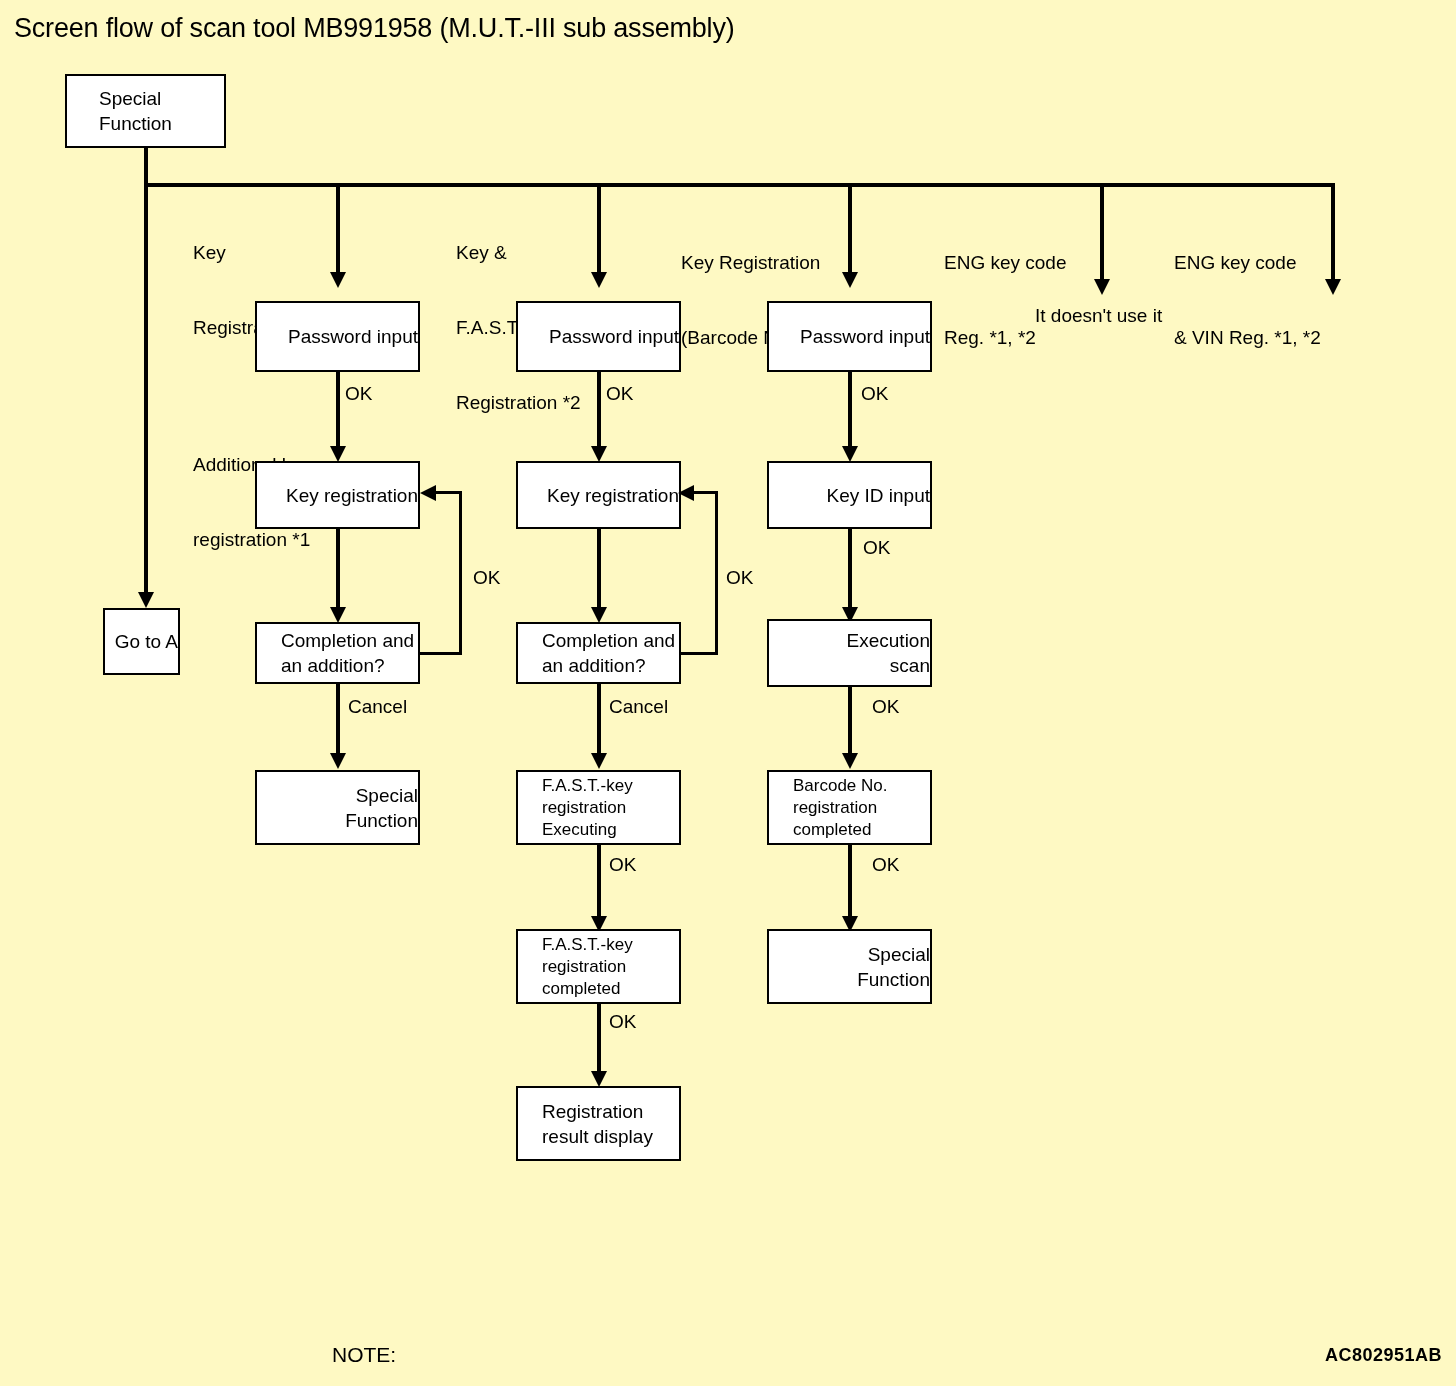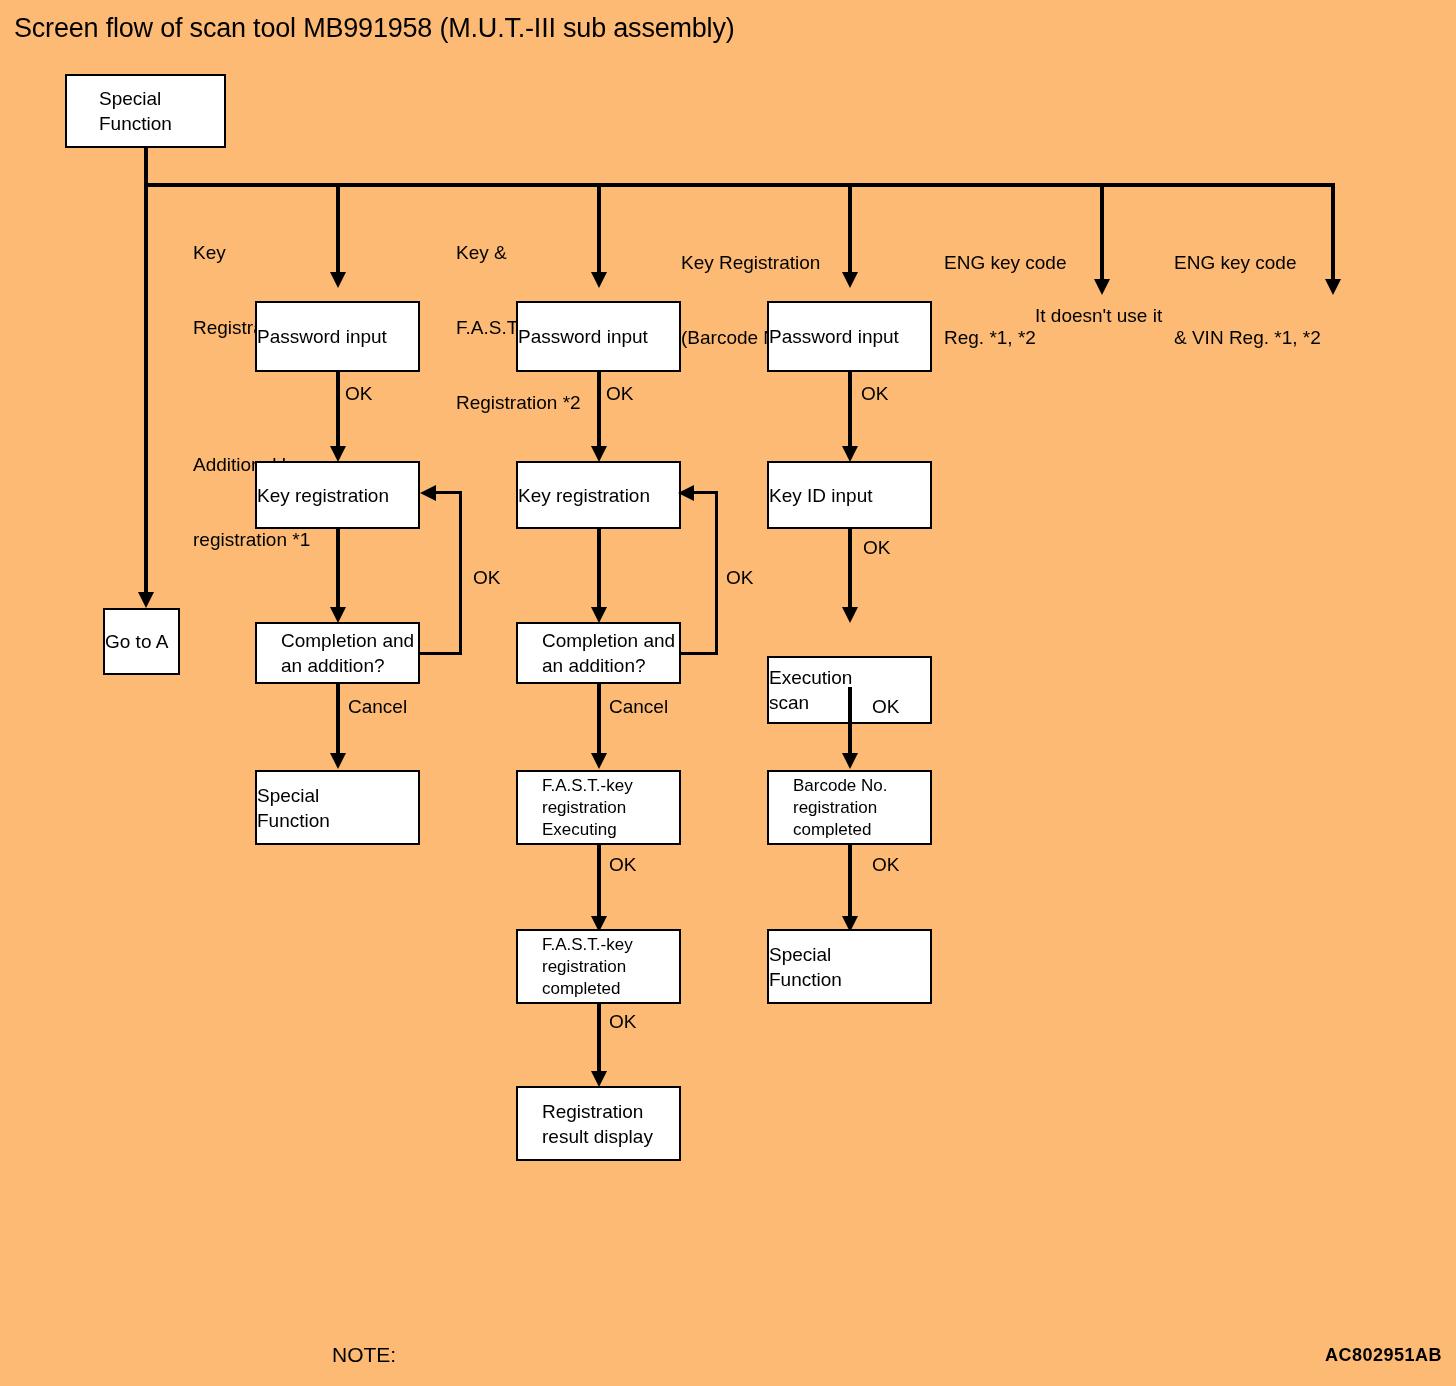--- a/index.html
+++ b/index.html
@@ -8,21 +8,21 @@
     background: #ffffff;
   }
   body {
     font-family: "Liberation Sans", sans-serif;
     color: #000000;
   }
   #page {
     position: relative;
     width: 1456px;
     height: 1386px;
-    background: #fdba74;
+    background: #fef9c3;
     overflow: hidden;
   }
   
   .title {
     position: absolute;
     left: 14px;
     top: 12px;
     font-size: 27px;
     line-height: 32px;
     white-space: nowrap;
@@ -34,21 +34,21 @@
     box-sizing: border-box;
     border: 2.5px solid #000;
     background: #fff;
     font-size: 19px;
     line-height: 25px;
     display: flex;
     flex-direction: column;
     justify-content: center;
   }
   .box .line { white-space: pre; }
-  .box.center { align-items: flex-start; text-align: center; }
+  .box.center { align-items: flex-end; text-align: center; }
   .box.left   { align-items: flex-start; text-align: left; padding-left: 24px; }
 
   
   .vline {
     position: absolute;
     width: 4px;
     background: #000;
   }
   .vline-thin {
     position: absolute;
@@ -270,21 +270,21 @@
   <div class="lbl" style="left:861px; top:381px;">OK</div>
 
   <div class="box center" style="left:767px; top:461px; width:165px; height:68px;">
     <span class="line">Key ID input</span>
   </div>
 
   <div class="vline" style="left:848px; top:529px; height:82px;"></div>
   <div class="arrow-down" style="left:842px; top:607px;"></div>
   <div class="lbl" style="left:863px; top:535px;">OK</div>
 
-  <div class="box center" style="left:767px; top:619px; width:165px; height:68px;margin-top:37px;">
+  <div class="box center" style="left:767px; top:619px; width:165px; height:68px;">
     <span class="line">Execution</span>
     <span class="line">scan</span>
   </div>
 
   <div class="vline" style="left:848px; top:687px; height:70px;"></div>
   <div class="arrow-down" style="left:842px; top:753px;"></div>
   <div class="lbl" style="left:872px; top:694px;">OK</div>
 
   <div class="box left" style="left:767px; top:770px; width:165px; height:75px; font-size:17px; line-height:22px;">
     <span class="line">Barcode No.</span>

